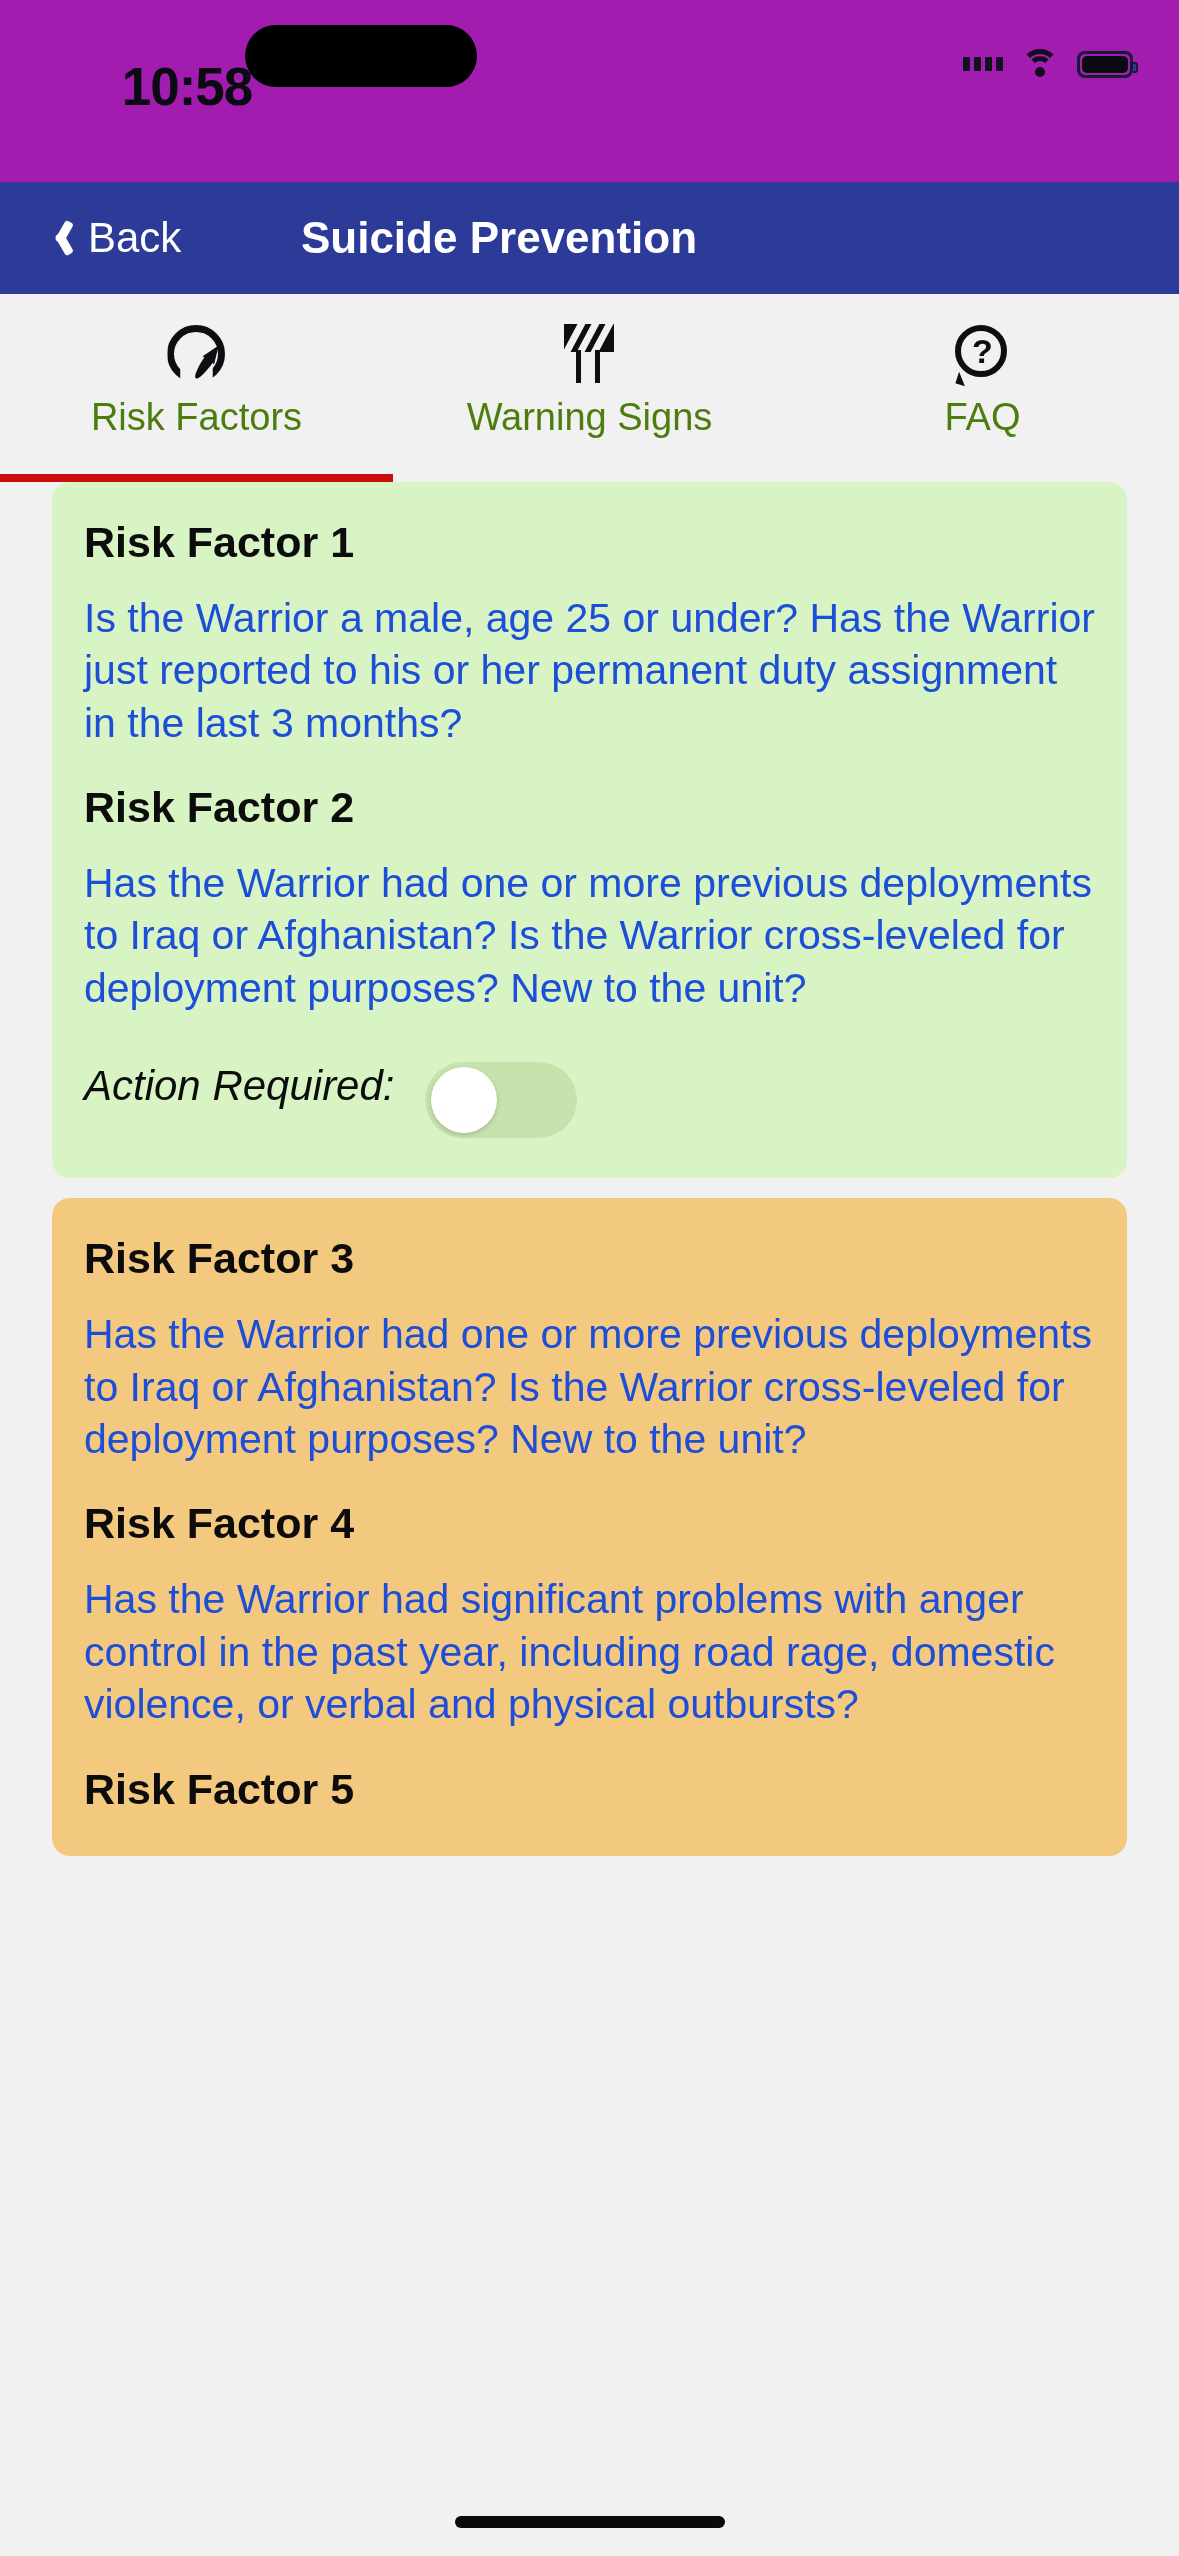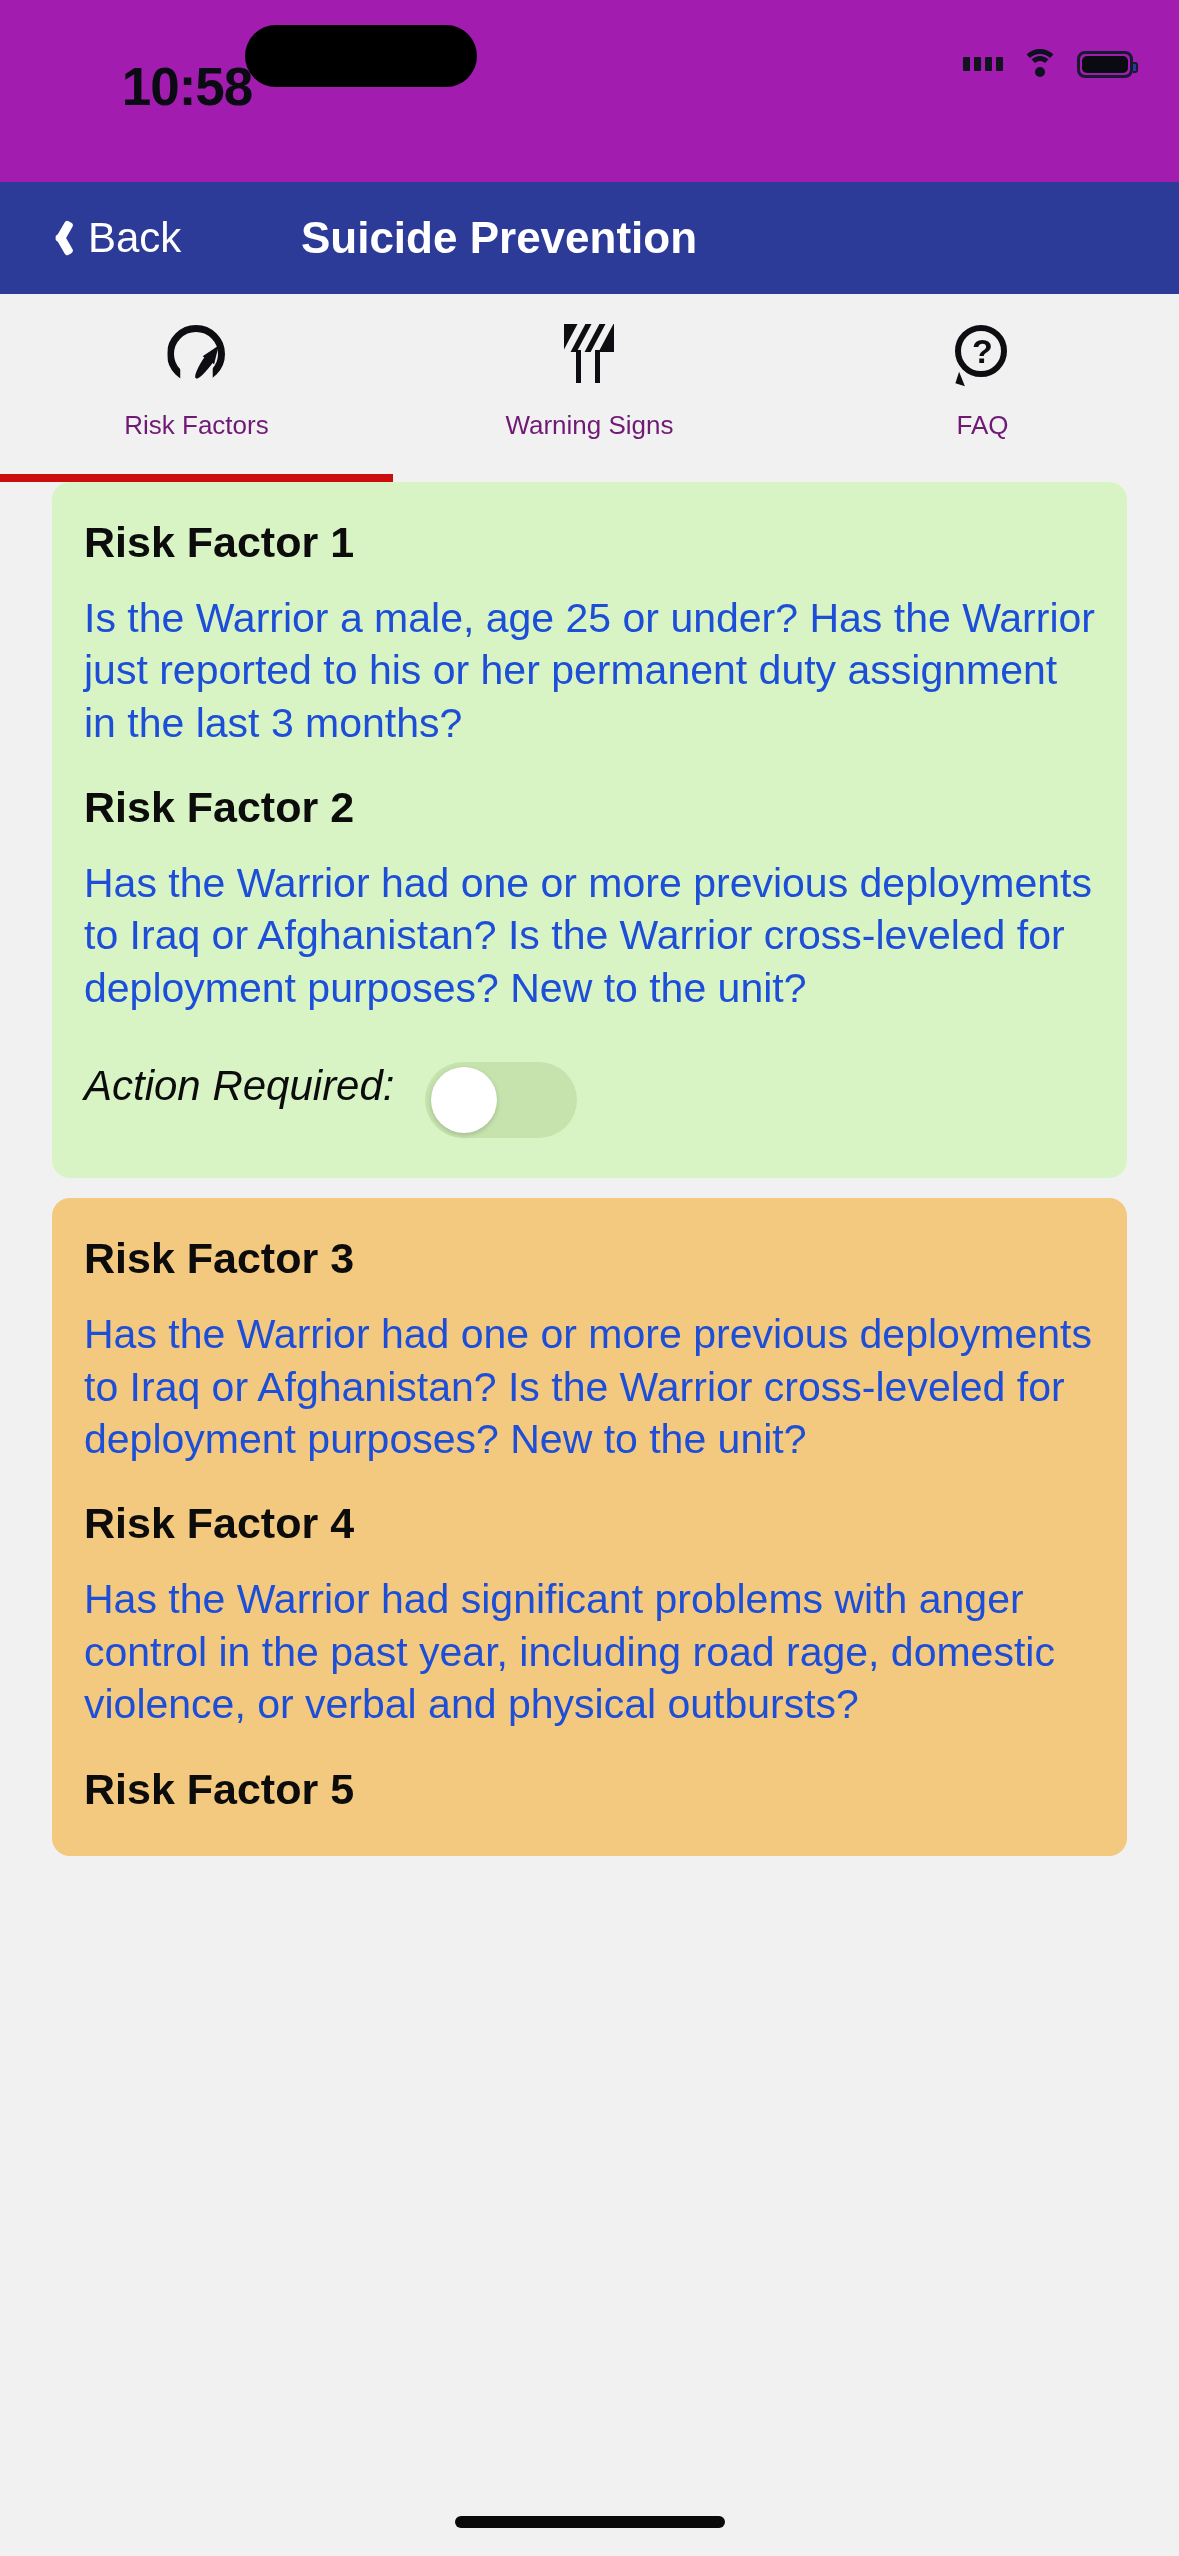--- a/index.html
+++ b/index.html
@@ -69,21 +69,21 @@
   .tabbar {
     position:absolute; top:294px; left:0; width:1179px; height:188px;
     background:#F1F1F2; display:flex;
   }
   .tab {
     width:33.3333%; position:relative; cursor:pointer;
     display:flex; flex-direction:column; align-items:center; justify-content:flex-start;
     padding-top:28px;
   }
   .tab-icon { height:64px; display:flex; align-items:center; justify-content:center; }
-  .tab-label { margin-top:24px; font-size:26px; color:#701a75; }
+  .tab-label { margin-top:10px; font-size:38px; color:#4d7c0f; }
   .tab .underline {
     position:absolute; bottom:0; left:0; width:100%; height:8px; background:#CB0D0D;
   }
 
   
   .ico-gauge { position:relative; width:58px; height:58px; }
   .ico-gauge .ring {
     position:absolute; inset:0; border:7px solid #0D0D12; border-radius:50%;
     clip-path: polygon(0 0, 100% 0, 100% 100%, 78% 100%, 78% 72%, 22% 72%, 22% 100%, 0 100%);
   }

